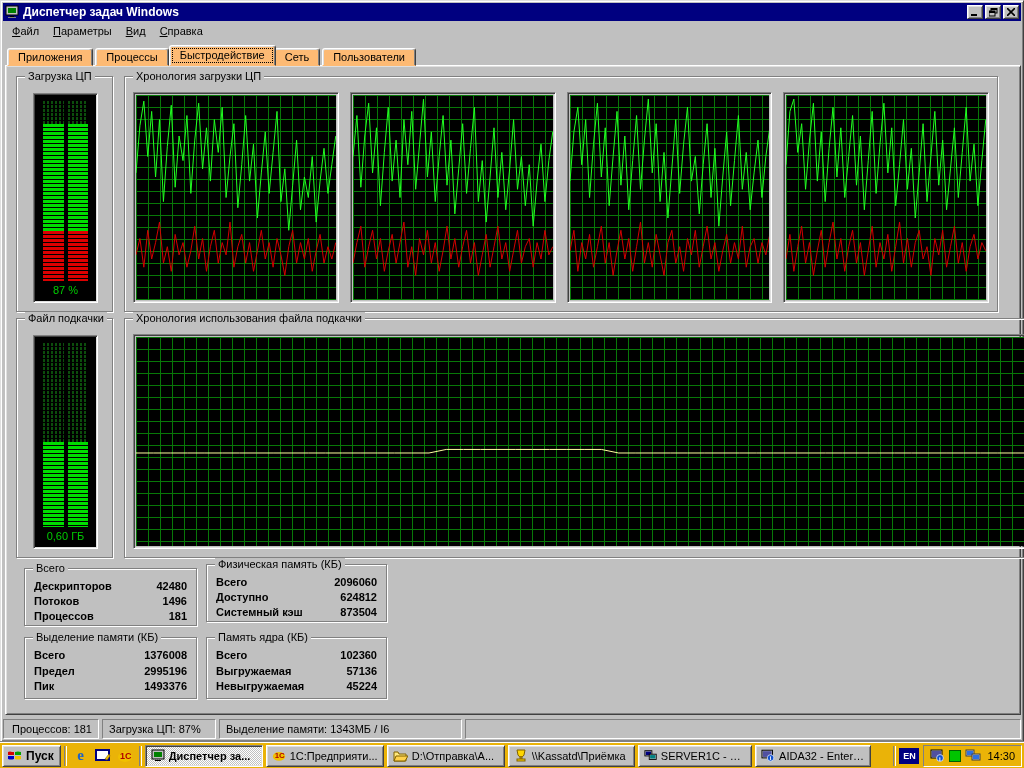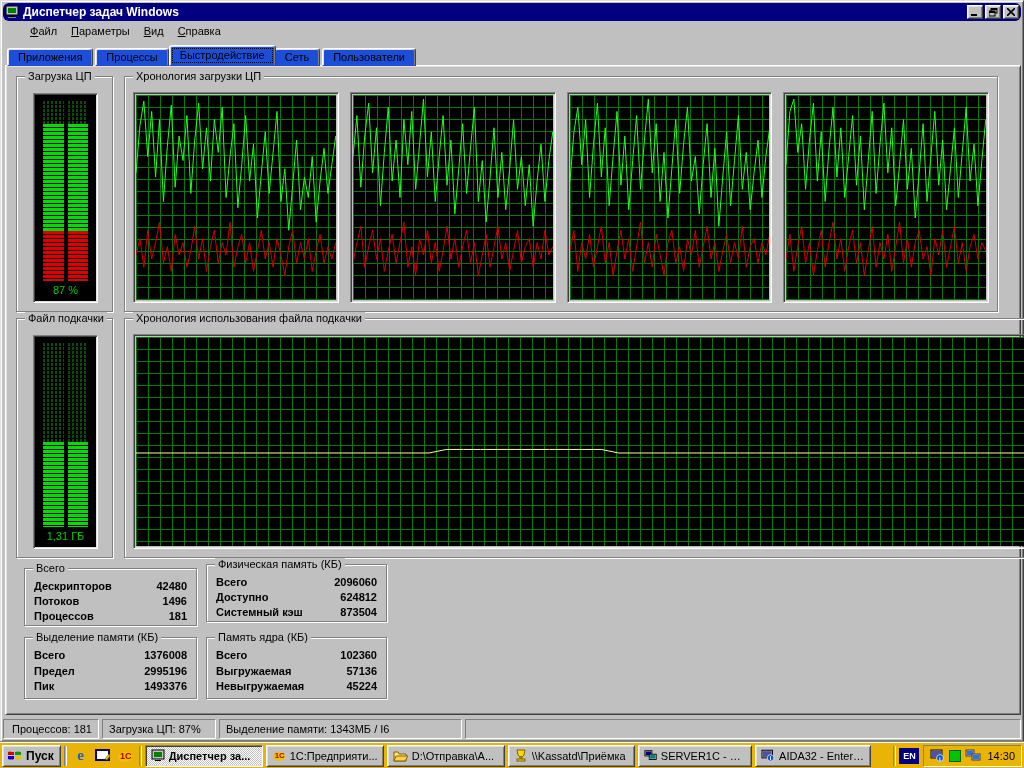--- a/index.html
+++ b/index.html
@@ -5,32 +5,32 @@
   * { margin:0; padding:0; box-sizing:border-box; }
   html,body { width:1024px; height:768px; overflow:hidden; }
   body { font-family:"Liberation Sans", sans-serif; font-size:11px; background:#c0c0c0; position:relative; }
 
   
   .raised  { border:1px solid; border-color:#ffffff #404040 #404040 #ffffff; box-shadow: inset 1px 1px 0 #dfdfdf, inset -1px -1px 0 #808080; }
   .raised2 { border:1px solid; border-color:#dfdfdf #404040 #404040 #dfdfdf; box-shadow: inset 1px 1px 0 #ffffff, inset -1px -1px 0 #808080; }
 
   
   .window { position:absolute; left:0; top:0; width:1024px; height:742px; background:#c0c0c0; }
-  .titlebar { position:absolute; left:2px; top:2px; right:2px; height:18px; background:#000080; display:flex; align-items:center; padding:0 2px;border-radius:6px; }
+  .titlebar { position:absolute; left:2px; top:2px; right:2px; height:18px; background:#000080; display:flex; align-items:center; padding:0 2px; }
   .titlebar .title { color:#ffffff; font-weight:bold; font-size:12px; margin-left:4px; flex:1; }
   .caption-btn { width:16px; height:14px; background:#c0c0c0; margin-left:2px; display:flex; align-items:center; justify-content:center; }
   .caption-btn svg { display:block; }
 
-  .menubar { position:absolute; left:18px; top:21px; right:2px; height:18px; display:flex; align-items:center; padding-left:4px; }
+  .menubar { position:absolute; left:0; top:21px; right:2px; height:18px; display:flex; align-items:center; padding-left:4px; }
   .menu-item { padding:2px 7px; display:inline-block; }
   .menu-item::first-letter { text-decoration:underline; }
 
   
   .tabstrip { position:absolute; left:6px; top:44px; height:21px; display:flex; align-items:flex-end; z-index:2; }
-  .tab { height:18px; padding:2px 10px 0; margin-right:2px; background:#1d4ed8;
+  .tab { height:18px; padding:2px 10px 0; margin-right:2px; background:#fdba74;
          border:1px solid; border-color:#ffffff #404040 transparent #ffffff;
          box-shadow: inset 1px 0 0 #dfdfdf, inset -1px 0 0 #808080, inset 0 1px 0 #dfdfdf;
          border-top-left-radius:3px; border-top-right-radius:3px; }
   .tab.active { height:21px; padding-top:3px; margin-left:-2px; margin-right:0; position:relative; z-index:3;
                 outline:1px dotted #000; outline-offset:-4px; font-size:11px; }
   .tab.active + .tab { margin-left:-2px; }
 
   .tabpage { position:absolute; left:4px; top:64px; width:1016px; height:650px; background:#c0c0c0;
              border:1px solid; border-color:#ffffff #404040 #404040 #ffffff;
              box-shadow: inset 1px 1px 0 #dfdfdf, inset -1px -1px 0 #808080; z-index:1; }
@@ -208,21 +208,21 @@
           <div class="led-cols">
             <div class="led-col">
                 <div class="led-zone led-dim" style="height: 54%;"></div>
                 <div class="led-zone led-green" style="height: 46%;"></div>
               </div>
             <div class="led-col">
                 <div class="led-zone led-dim" style="height: 54%;"></div>
                 <div class="led-zone led-green" style="height: 46%;"></div>
               </div>
           </div>
-          <div class="gauge-value">1,31 ГБ</div>
+          <div class="gauge-value">0,60 ГБ</div>
         </div>
       </div>
     </div>
 
     <div class="groupbox" style="left:118px; top:252px; width:972px; height:240px;">
       <span class="gb-label">Хронология использования файла подкачки</span>
       <div class="chart-row">
         <div class="chart-panel">
           <div class="chart-black">
             <svg viewBox="0 0 100 100" preserveAspectRatio="none">

